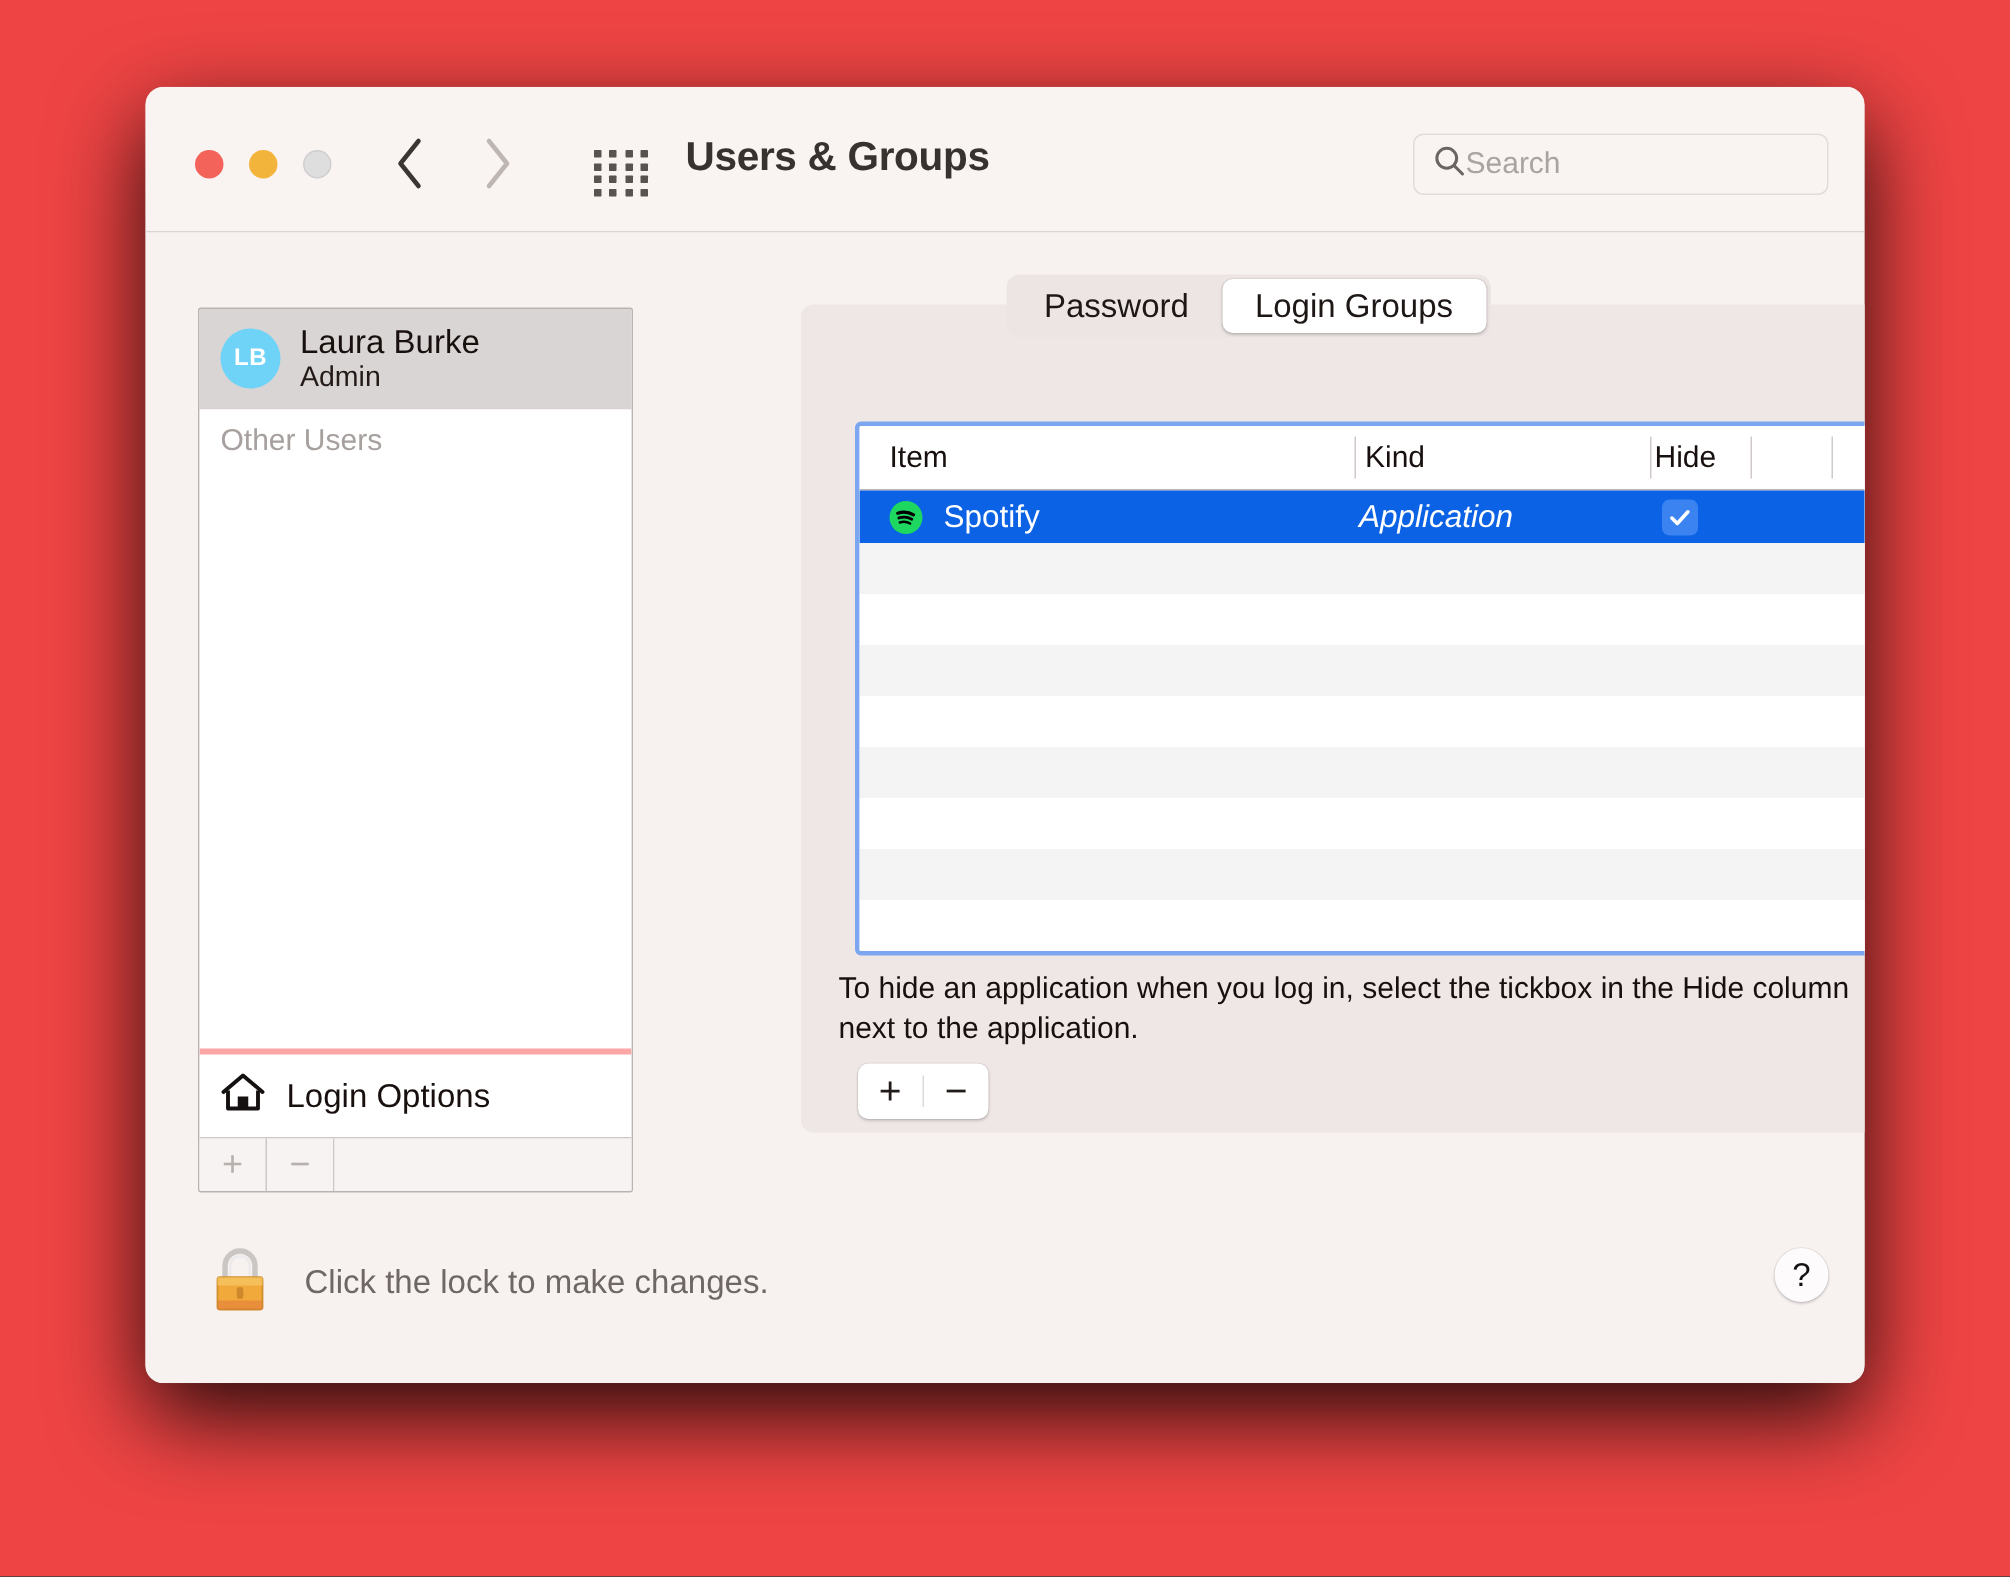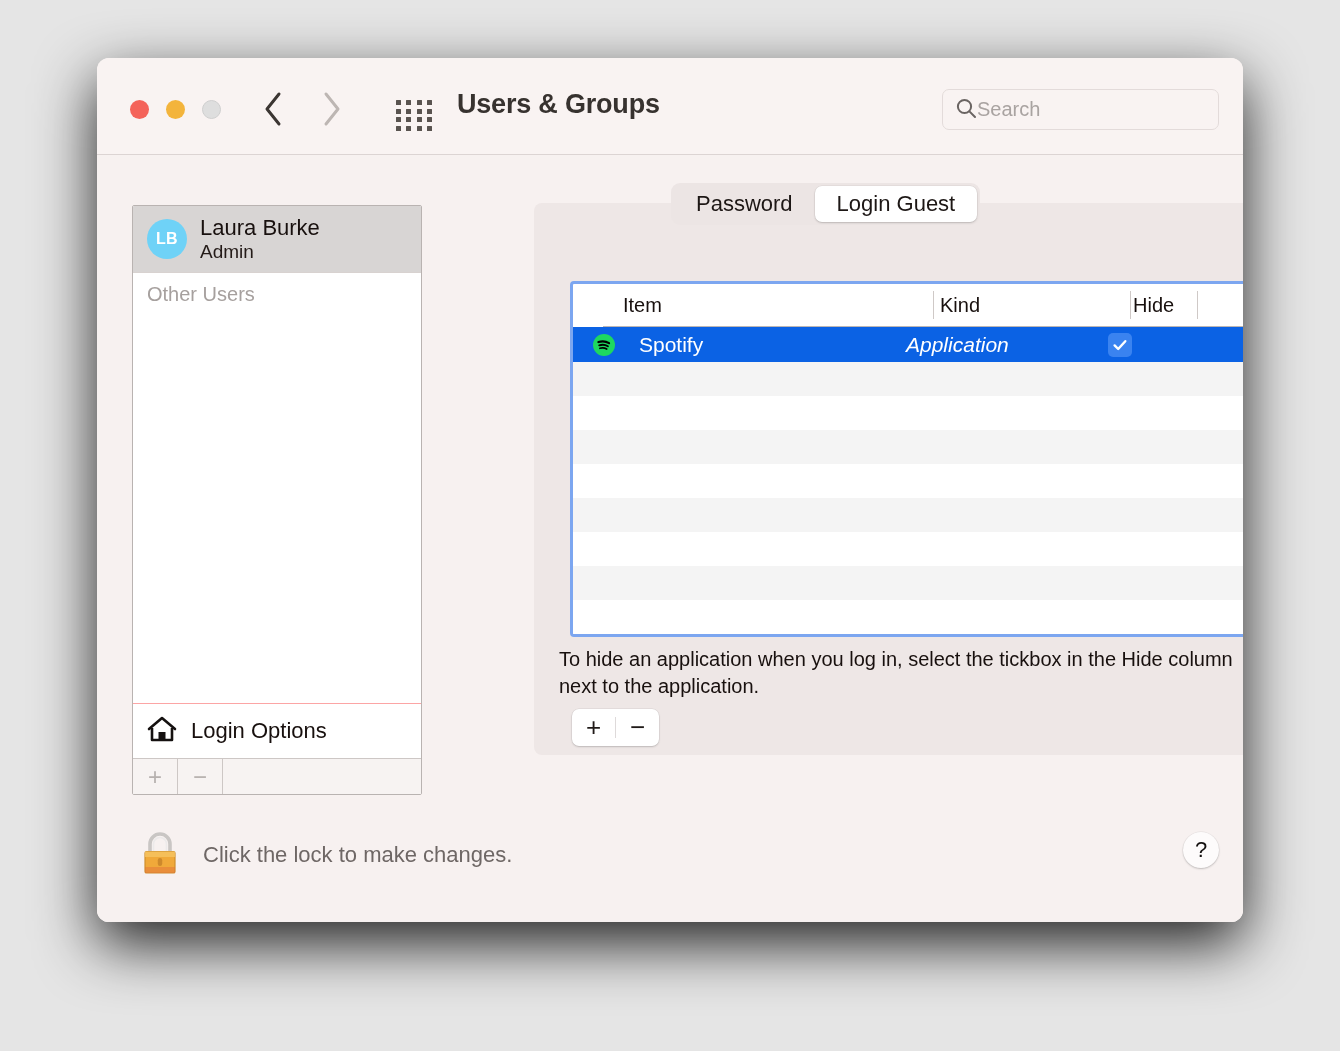--- a/index.html
+++ b/index.html
@@ -11,21 +11,21 @@
     overflow: hidden;
     font-family: "Liberation Sans", sans-serif;
     -webkit-font-smoothing: antialiased;
   }
 
   
   #desktop {
     position: relative;
     width: 1340px;
     height: 1051px;
-    background: #e5e5e5;
+    background: #ef4444;
   }
 
   #window {
     position: absolute;
     left: 97px;
     top: 58px;
     width: 1146px;
     height: 864px;
     background: #f7f1f0;
     border-radius: 12px;
@@ -182,21 +182,21 @@
 
   .side-divider { height: 1px; background: #d8d2d0; margin: 0; }
 
   .side-spacer { flex: 1 1 auto; background: #ffffff; }
 
   #login-options-row {
     display: flex;
     align-items: center;
     gap: 14px;
     padding: 11px 14px;
-    border-top: 1px solid #fca5a5;
+    border-top: 4px solid #fca5a5;
     background: #ffffff;
   }
   #login-options-row .lbl { font-size: 22px; color: #18100e; }
 
   #side-footer {
     display: flex;
     align-items: stretch;
     height: 36px;
     border-top: 1px solid #cdc7c5;
     background: #f5f1f0;
@@ -266,21 +266,20 @@
     border: 3px solid #7ca6f0;
     border-radius: 4px;
     background: #ffffff;
     overflow: hidden;
   }
   #thead {
     position: relative;
     height: 43px;
     background: #ffffff;
     border-bottom: 1px solid #bcb6b4;
-    margin-left: 30px;
   }
   #thead .th {
     position: absolute;
     top: 10px;
     font-size: 20px;
     color: #18100e;
   }
   #thead .divider {
     position: absolute;
     top: 7px;
@@ -293,21 +292,21 @@
     position: relative;
     height: 34px;
   }
   .trow.odd  { background: #f4f4f4; }
   .trow.even { background: #ffffff; }
   .trow.selected { background: #0b62e4; height: 35px; }
 
   .cell-item {
     position: absolute;
     left: 20px; top: 0; height: 100%;
-    display: flex; align-items: center; gap: 24px;
+    display: flex; align-items: center; gap: 14px;
     font-size: 21px; color: #ffffff;
   }
   .cell-kind {
     position: absolute;
     left: 333px; top: 0; height: 100%;
     display: flex; align-items: center;
     font-size: 21px; color: #ffffff; font-style: italic;
   }
   .cell-hide {
     position: absolute;
@@ -483,21 +482,21 @@
 
         <div id="side-footer">
           <div class="sbtn">+</div>
           <div class="sbtn">−</div>
           <div class="sfill"></div>
         </div>
       </div>
 
       <div id="tabs">
         <div class="tab">Password</div>
-        <div class="tab active">Login Guest</div>
+        <div class="tab active">Login Groups</div>
       </div>
 
       <div id="panel">
 
 
         <div id="table-wrap">
 
           <div id="thead">
             <div class="th" style="left:20px;">Item</div>
             <div class="divider" style="left:330px;"></div>

